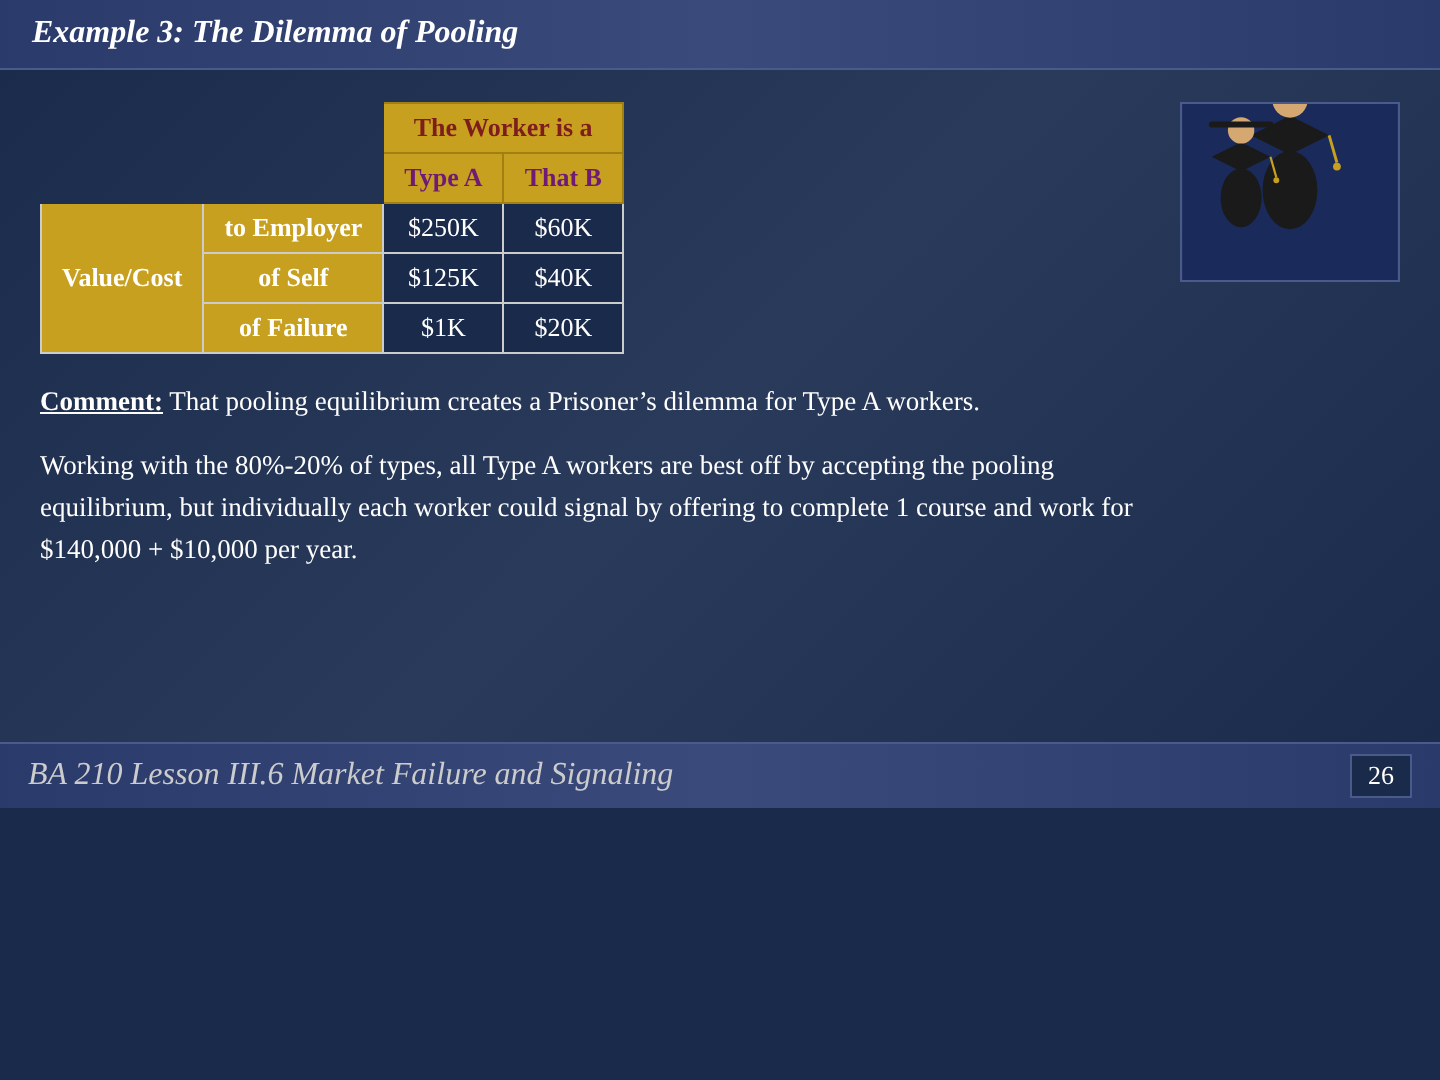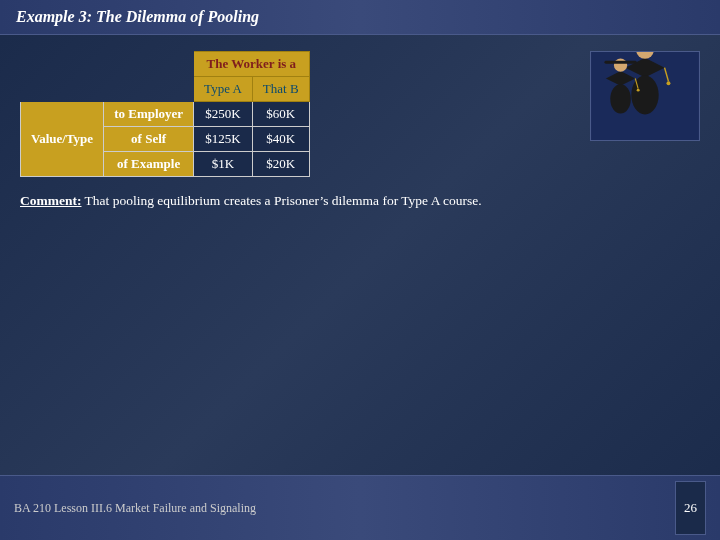--- a/index.html
+++ b/index.html
@@ -9,21 +9,21 @@
       height: 540px;
       background: #1a2a4a;
       font-family: Georgia, 'Times New Roman', serif;
       color: #fff;
       overflow: hidden;
       position: relative;
     }
 
     .page-container {
       width: 720px;
-      height: 540px;
+      height: 404px;
       position: relative;
       background: linear-gradient(135deg, #1a2a4a 0%, #2a3a5a 50%, #1a2a4a 100%);
     }
 
     
     .title-bar {
       background: linear-gradient(90deg, #2a3a6a, #3a4a7a, #2a3a6a);
       padding: 8px 16px;
       border-bottom: 1px solid #4a5a8a;
     }
@@ -78,22 +78,22 @@
 
     .header-row td {
       background: #c8a020;
       color: #7f1d1d;
       font-weight: bold;
       border-color: #a08010;
     }
 
     .subheader-row td {
       background: #c8a020;
-      color: #0c4a6e;
-      font-weight: normal;
+      color: #701a75;
+      font-weight: bold;
       border-color: #a08010;
     }
 
     .row-label {
       background: #c8a020 !important;
       color: #fff !important;
       font-weight: bold !important;
       text-align: center;
     }
 
@@ -135,30 +135,31 @@
       right: 0;
       display: flex;
       justify-content: space-between;
       align-items: center;
       background: linear-gradient(90deg, #2a3a6a, #3a4a7a, #2a3a6a);
       padding: 5px 14px;
       border-top: 1px solid #4a5a8a;
     }
 
     .footer-text {
-      font-size: 12px;
+      font-size: 16px;
+      font-style: italic;
       color: #ccc;
     }
 
     .footer-num {
       background: #1a2a4a;
       border: 1px solid #4a5a8a;
       color: #fff;
       font-size: 13px;
-      padding: 18px 8px;
+      padding: 2px 8px;
       min-width: 30px;
       text-align: center;
     }
 
     
     .grad-svg {
       width: 100%;
       height: 100%;
     }
   </style>
@@ -186,43 +187,46 @@
             </tr>
 
             <tr class="subheader-row">
               <td class="empty-cell"></td>
               <td class="empty-cell"></td>
               <td>Type A</td>
               <td>That B</td>
             </tr>
 
             <tr class="data-row">
-              <td rowspan="3" class="row-label">Value/Type</td>
+              <td rowspan="3" class="row-label">Value/Cost</td>
               <td class="row-label">to Employer</td>
               <td>$250K</td>
               <td>$60K</td>
             </tr>
             <tr class="data-row">
               <td class="row-label">of Self</td>
               <td>$125K</td>
               <td>$40K</td>
             </tr>
             <tr class="data-row">
-              <td class="row-label">of Example</td>
+              <td class="row-label">of Failure</td>
               <td>$1K</td>
               <td>$20K</td>
             </tr>
           </tbody>
         </table>
       </div>
 
       <div class="comment-section">
-        <span class="comment-label">Comment:</span><span> That pooling equilibrium creates a Prisoner’s dilemma for Type A course.</span>
+        <span class="comment-label">Comment:</span><span> That pooling equilibrium creates a Prisoner’s dilemma for Type A workers.</span>
       </div>
 
+      <div class="working-section">
+        <p>Working with the 80%-20% of types, all Type A workers are best off by accepting the pooling equilibrium, but individually each worker could signal by offering to complete 1 course and work for $140,000 + $10,000 per year.</p>
+      </div>
 
     </div>
 
     <div class="grad-image">
       <svg class="grad-svg" viewBox="0 0 110 90" xmlns="http://www.w3.org/2000/svg">
 
         <rect width="110" height="90" fill="#1a2a5a"></rect>
 
         <g transform="translate(55,20)">
 

